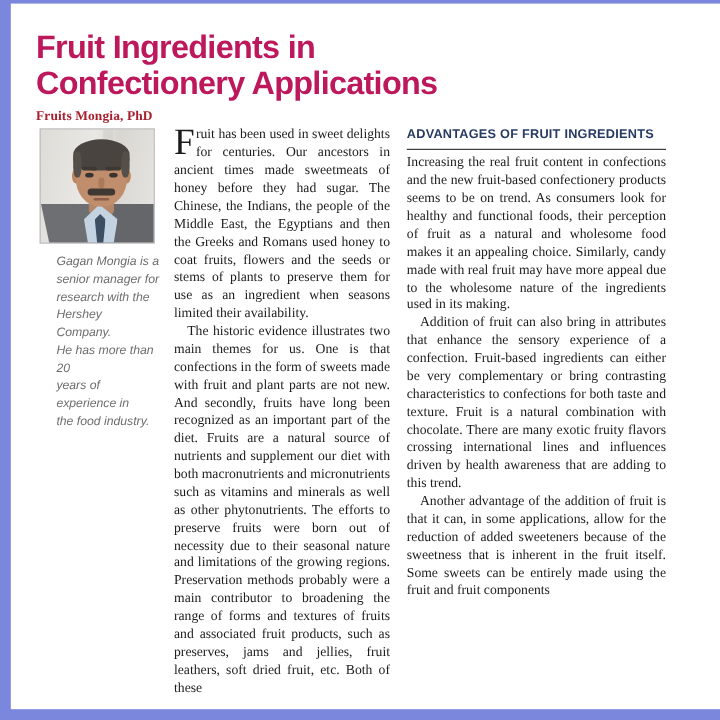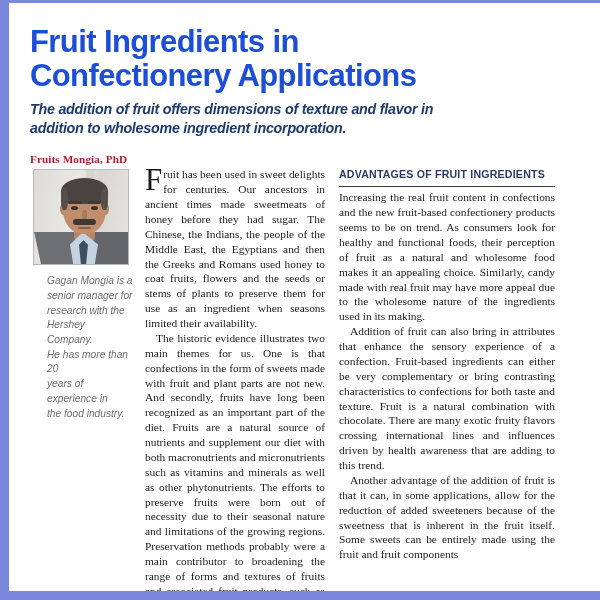--- a/index.html
+++ b/index.html
@@ -24,24 +24,24 @@
     position: absolute;
     left: 0; top: 0; right: 0; bottom: 0;
     padding: 22px 22px 0 21px;
     box-sizing: border-box;
   }
 
   
   .headline {
     font-family: "Liberation Sans", sans-serif;
     font-weight: bold;
-    font-size: 31px;
+    font-size: 27px;
     line-height: 1.10;
     letter-spacing: -0.6px;
-    color: #1d4ed8;
+    color: #be185d;
     margin: 0 0 7px 0;
     white-space: pre-line;
   }
   .deck {
     font-family: "Liberation Sans", sans-serif;
     font-weight: bold;
     font-style: italic;
     font-size: 14.3px;
     line-height: 1.30;
     letter-spacing: -0.25px;
@@ -173,21 +173,20 @@
 </style>
 </head>
 <body>
 
 <div id="page">
   <div class="inner">
 
     <h1 class="headline">Fruit Ingredients in
 Confectionery Applications</h1>
 
-    <div class="deck">The addition of fruit offers dimensions of texture and flavor in addition to wholesome ingredient incorporation.</div>
 
     <div class="byline-name">Fruits Mongia, PhD</div>
 
     <div class="cols">
 
       <div class="col-photo">
         <div class="photo-frame">
           <div class="ph-bgA"></div>
           <div class="ph-bgB"></div>
           <div class="ph-suitL"></div>

